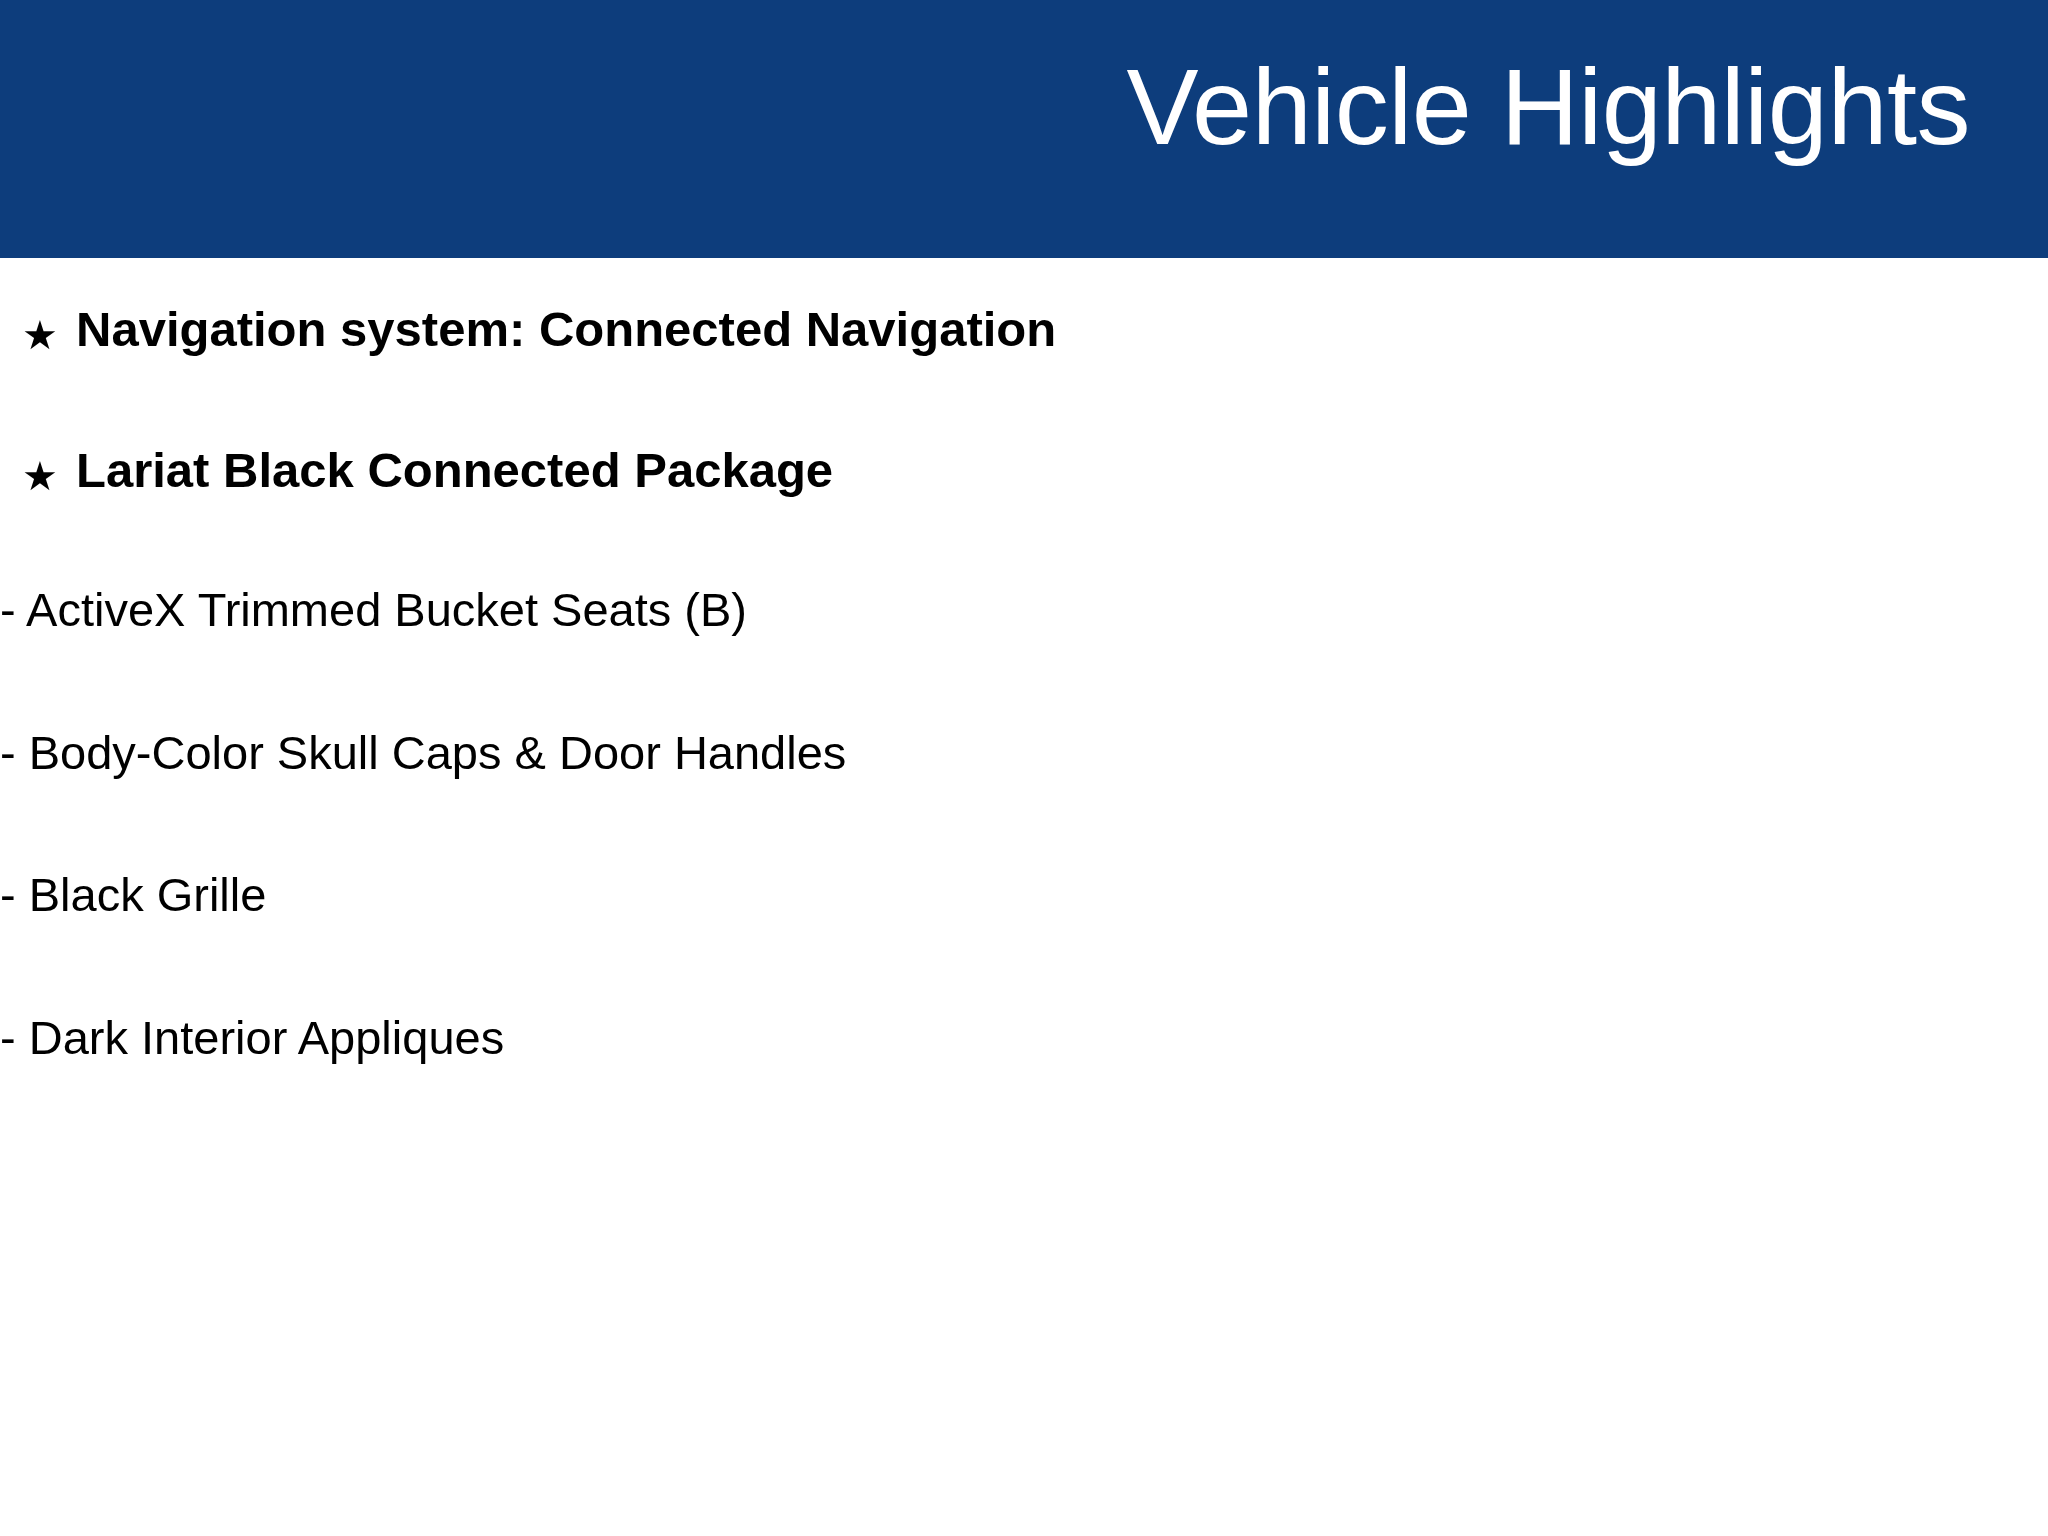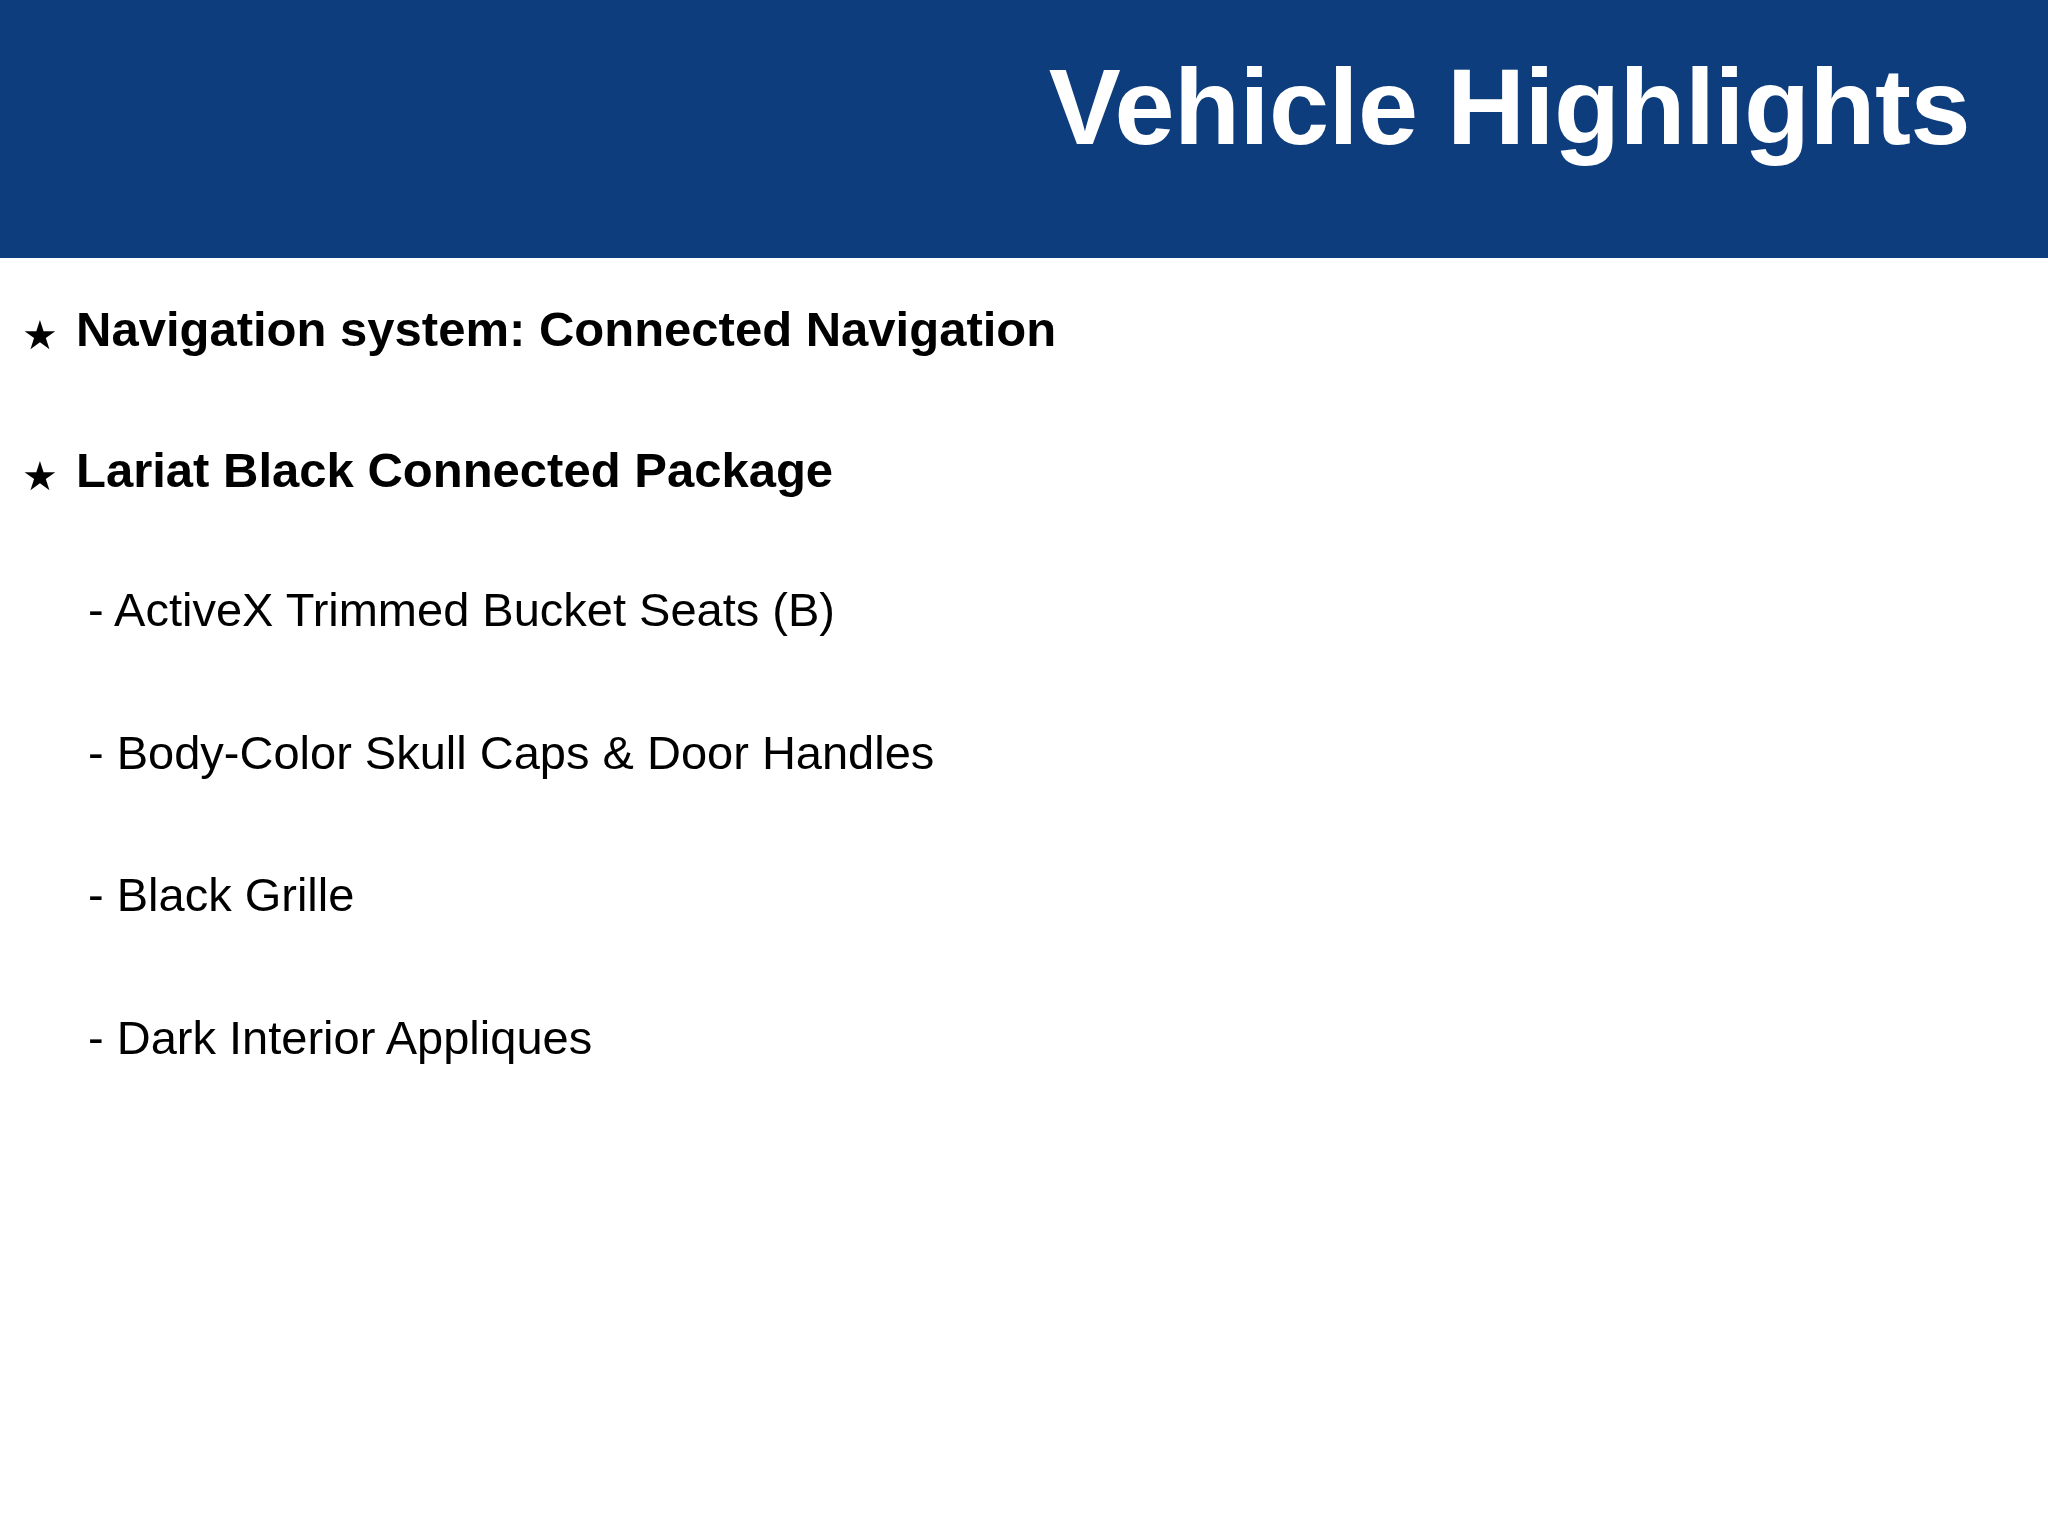--- a/index.html
+++ b/index.html
@@ -28,21 +28,21 @@
     background: #0d3d7c;
     box-sizing: border-box;
   }
   .title-text {
     position: absolute;
     right: 78px;
     top: 48px;
     color: #ffffff;
     font-size: 108px;
     line-height: 1.1;
-    font-weight: bold;
+    font-weight: normal;
     letter-spacing: -0.5px;
     white-space: nowrap;
     text-align: center;
   }
   .content {
     position: absolute;
     left: 0;
     top: 258px;
     width: 2048px;
     height: 1278px;
@@ -65,21 +65,20 @@
     text-align: left;
   }
   .bullet-text {
     font-size: 49px;
     line-height: 1.08;
     color: #000000;
     white-space: nowrap;
     font-weight: bold;
   }
   .sub-row {
-    padding-left: 88px;
     margin-bottom: 92px;
   }
   .sub-text {
     font-size: 47px;
     line-height: 1.08;
     color: #000000;
     white-space: nowrap;
   }
 </style>
 </head>

